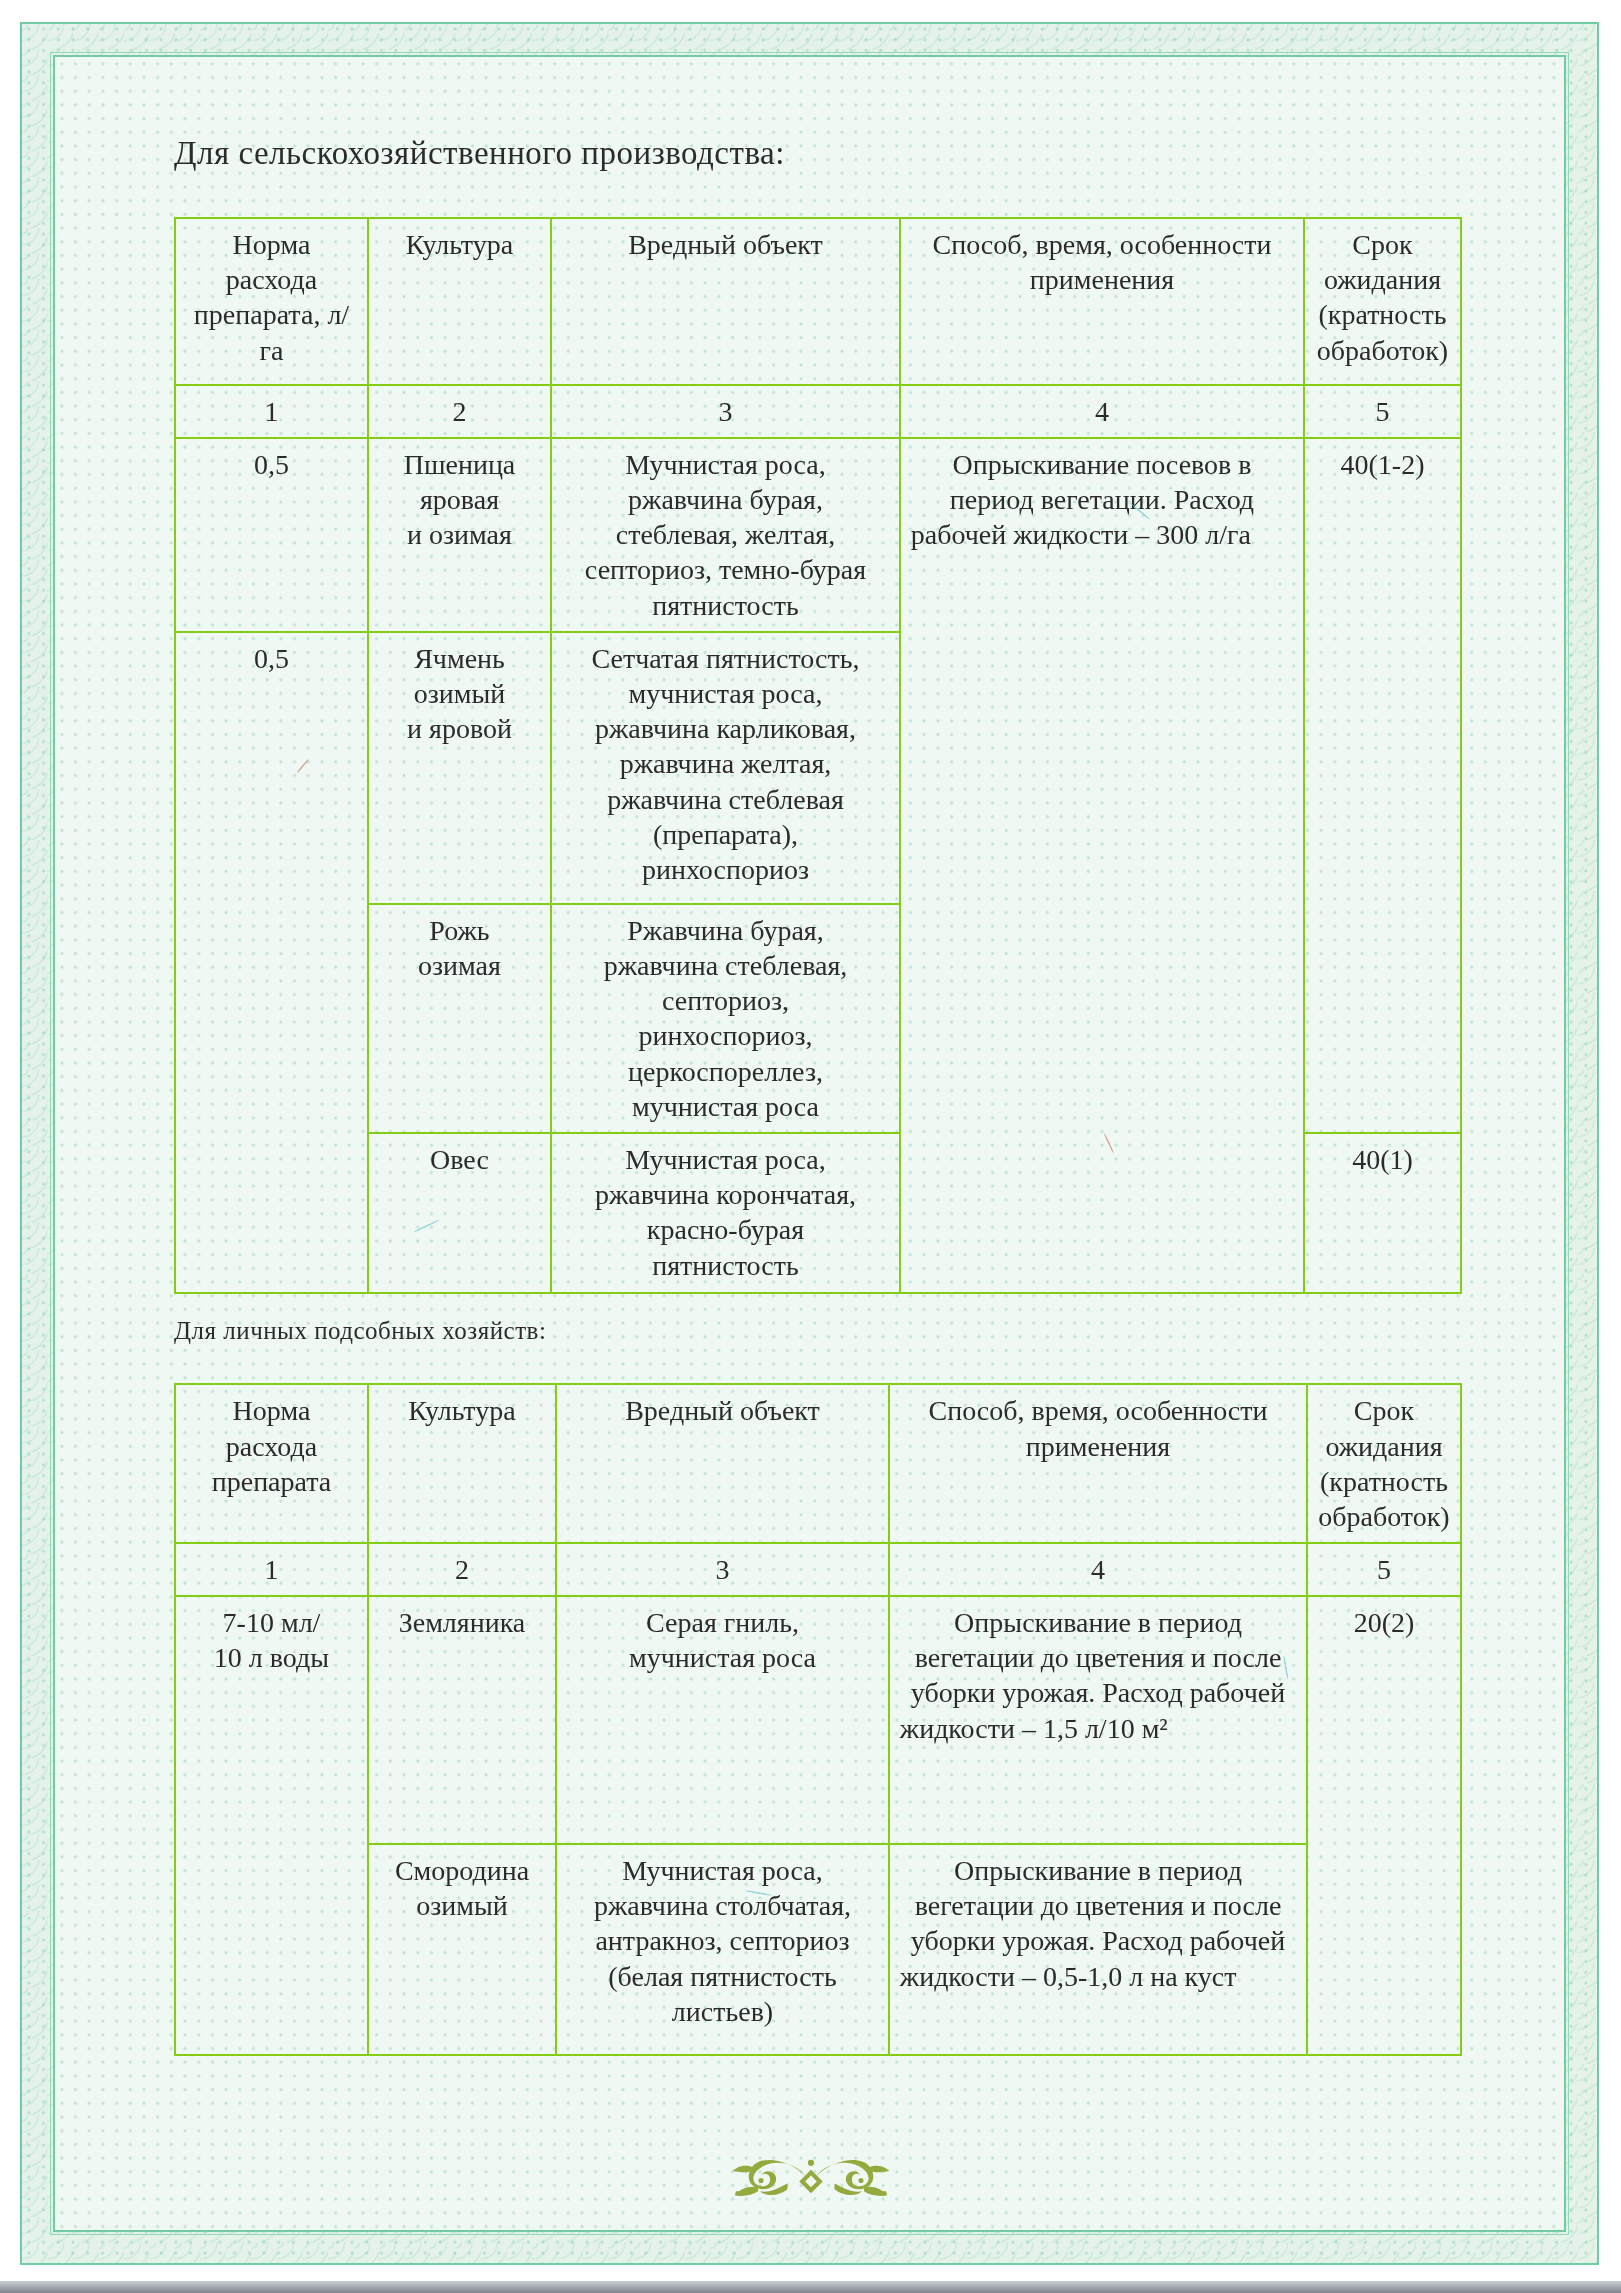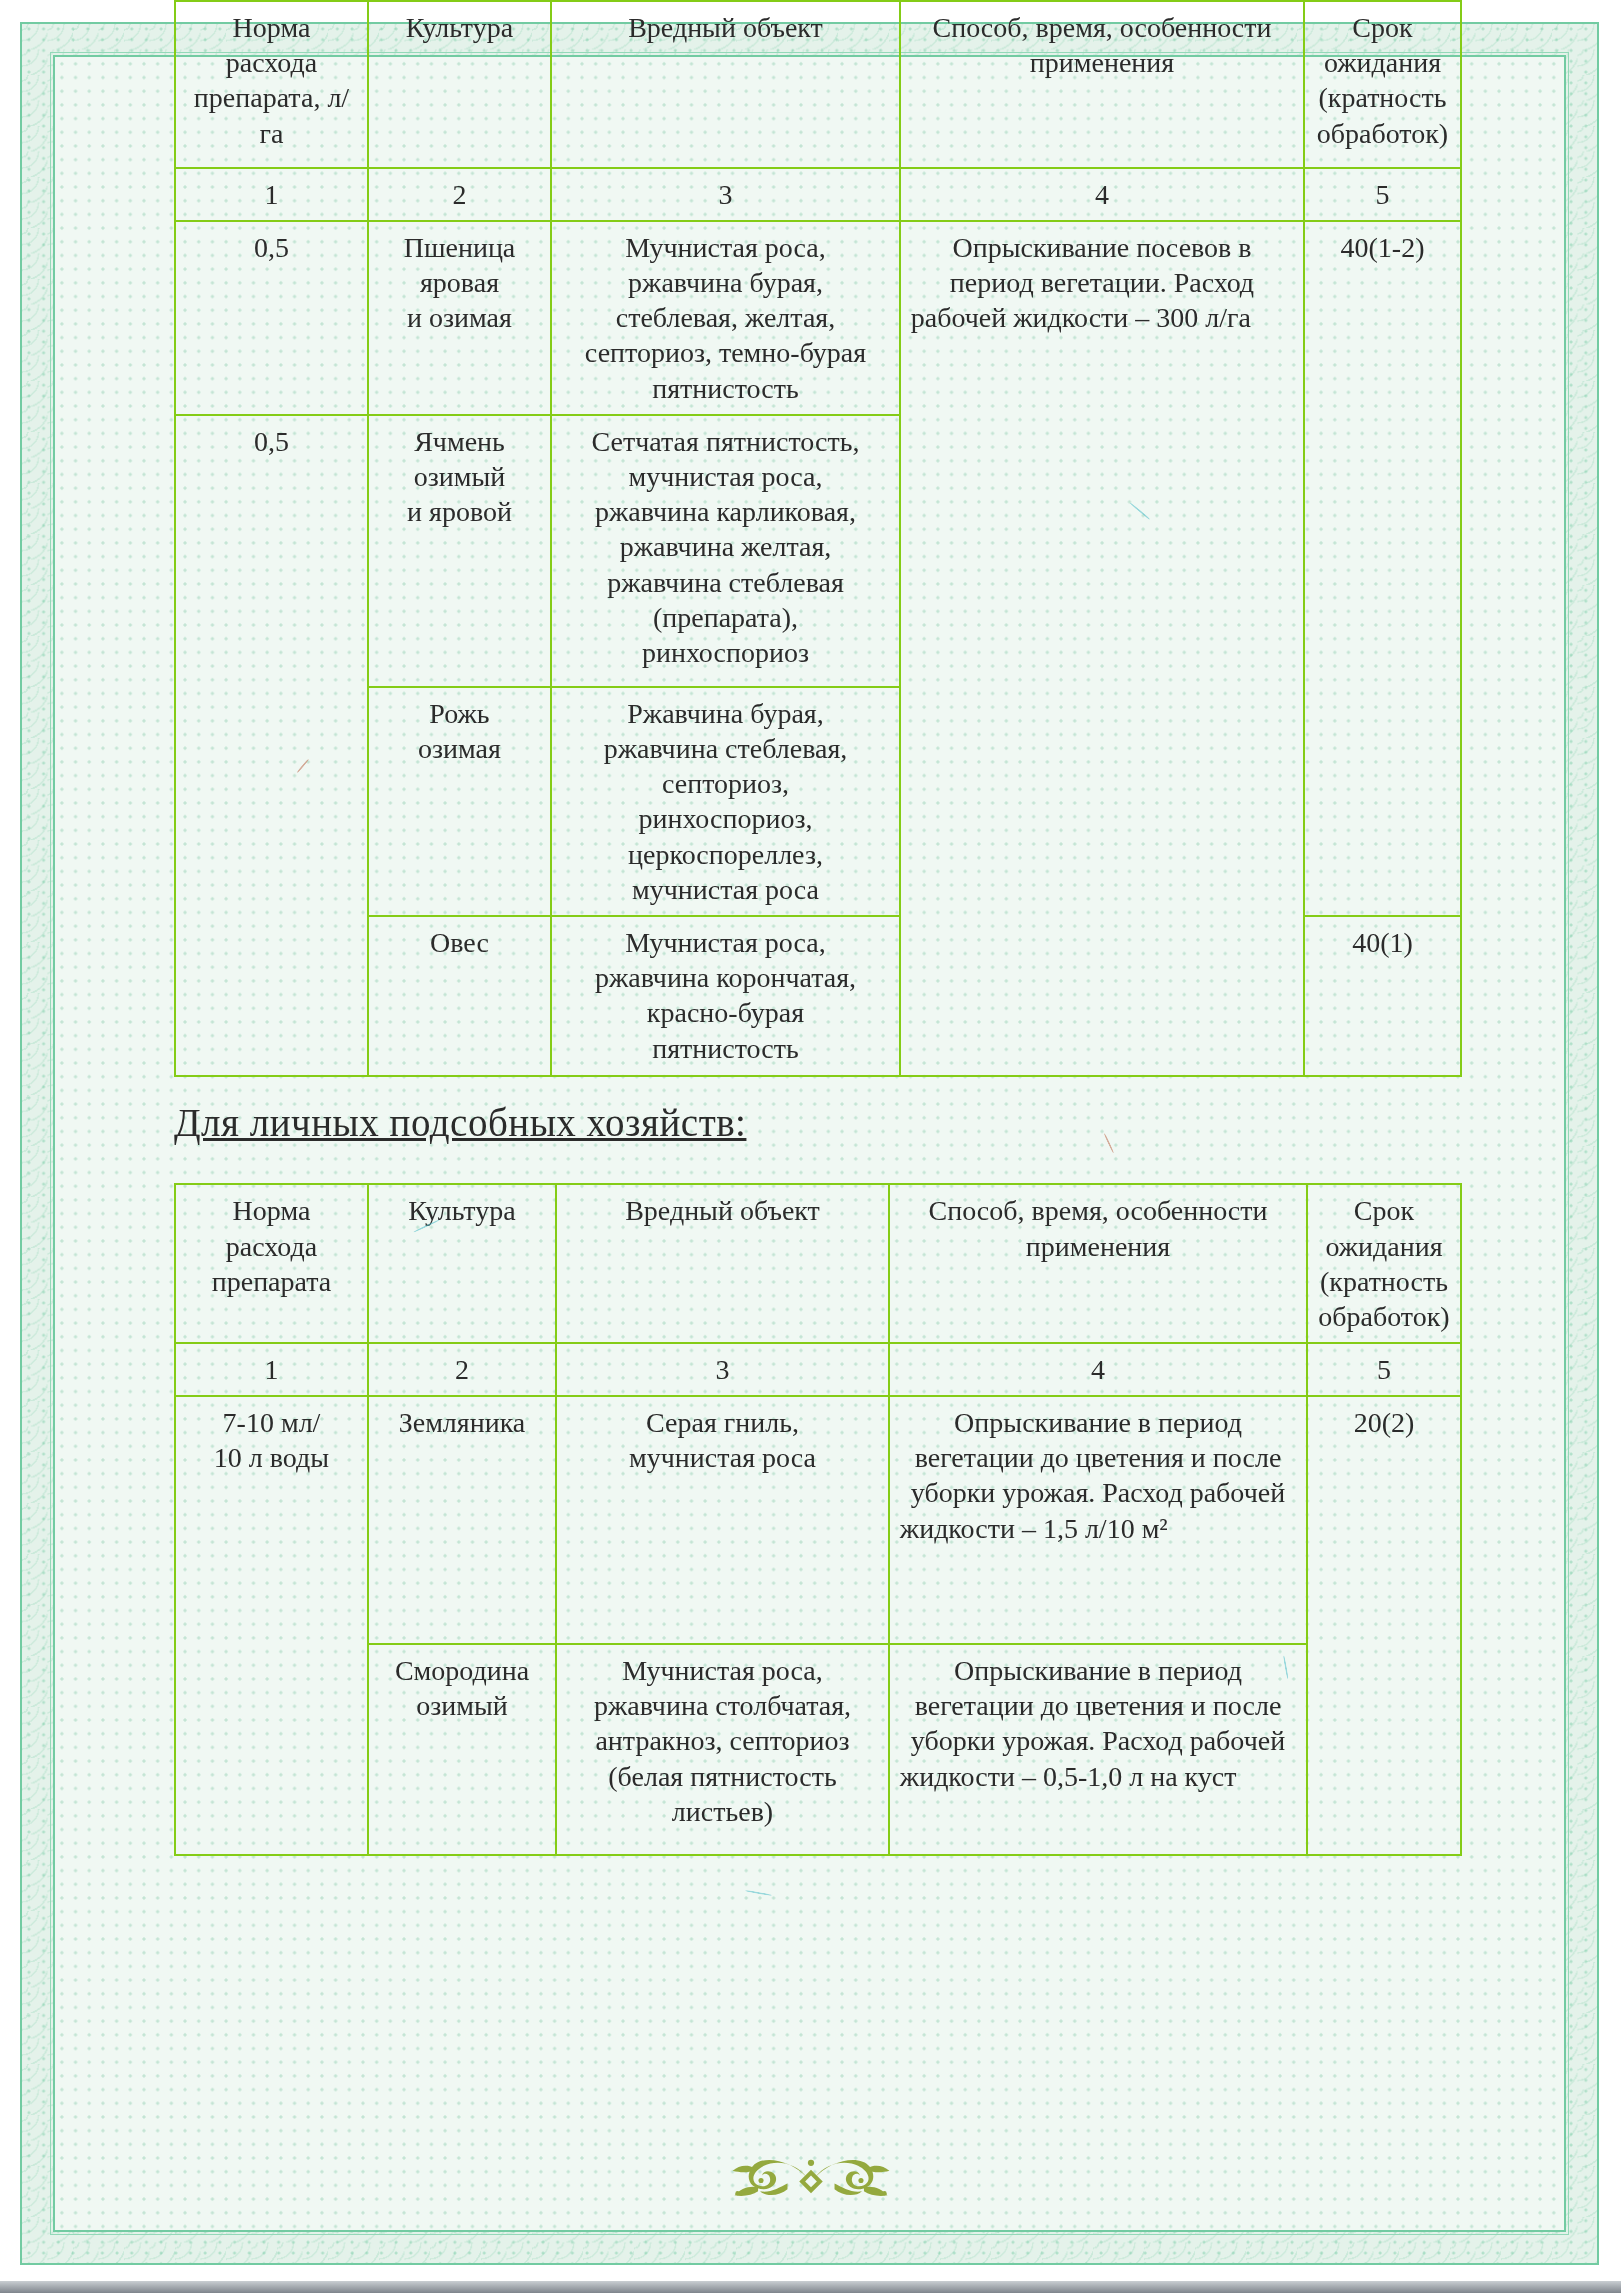--- a/index.html
+++ b/index.html
@@ -21,21 +21,21 @@
     position:absolute;left:31px;top:31px;right:31px;bottom:31px;
     border:2.9px solid #72cba2;
     outline:1px solid #93d9b8;outline-offset:2px;
     background-color:#f0f8f3;
     background-image:radial-gradient(circle, rgba(128,199,165,.40) 1.3px, transparent 1.9px);
     background-size:13.7px 13.7px;
   }
   
   .content{position:absolute;left:174px;top:0;width:1286px;}
   h1.section-title{font-size:33px;font-weight:normal;margin:135px 0 45px 0;letter-spacing:0.5px;}
-  h2.section-title{font-size:39px;font-weight:normal;margin:23.5px 0 38px 0;letter-spacing:0.5px;text-decoration:underline;}
+  h2.section-title{font-size:25px;font-weight:normal;margin:23.5px 0 38px 0;letter-spacing:0.5px;}
 
   table.doc{border-collapse:collapse;table-layout:fixed;width:1286px;background:transparent;}
   table.doc td,table.doc th{
     border:2px solid #84cc16;vertical-align:top;font-weight:normal;
     font-size:28px;line-height:1.26;padding:7.8px 9.8px;text-align:center;
     overflow:hidden;
   }
   table.doc{border:2.9px solid #464646;}
   th.hdr{line-height:1.42;padding-top:9.8px;}
   td.num{padding:1px 0 2px;line-height:1;}
@@ -65,20 +65,21 @@
 </style>
 </head>
 <body>
 
 <div class="frame-outer">
   <div class="frame-inner"></div>
 </div>
 
 <div class="content">
 
+  <h1 class="section-title">Для сельскохозяйственного производства:</h1>
 
   <table class="doc" id="t1">
     <colgroup>
       <col style="width:193px">
         <col style="width:183px">
         <col style="width:349px">
       <col style="width:404px">
         <col style="width:157px">
     </colgroup>
     <tbody>

